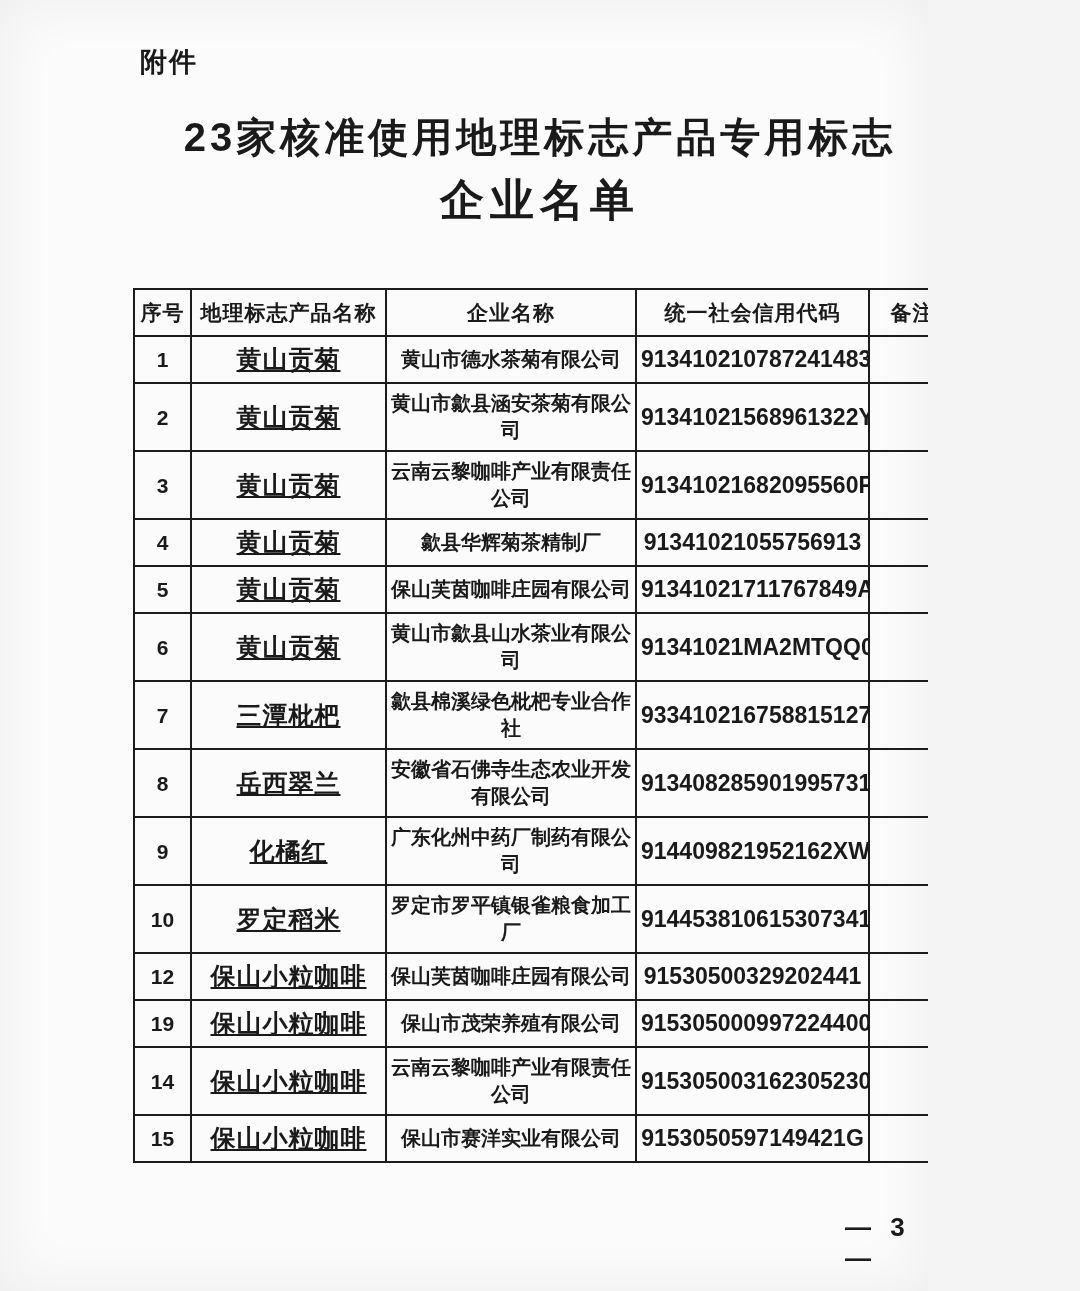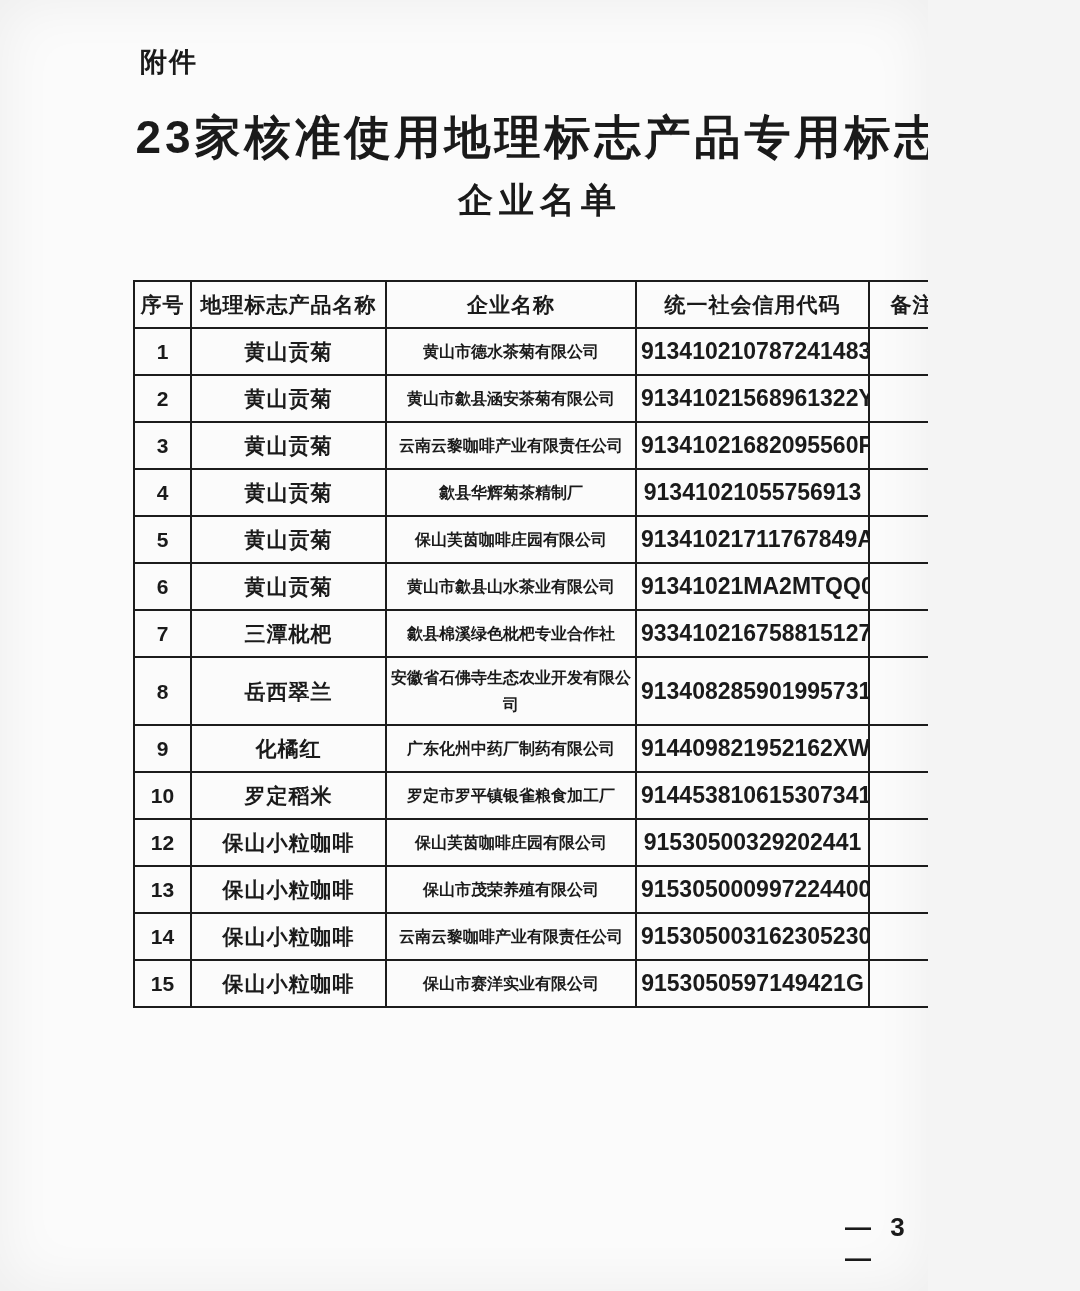--- a/index.html
+++ b/index.html
@@ -17,44 +17,44 @@
     overflow:hidden;
   }
   .attachment-label{
     position:absolute;top:44px;left:140px;
     font-size:27px;font-weight:700;letter-spacing:2px;
   }
   .doc-title{
     position:absolute;top:108px;left:0;width:1080px;
     text-align:center;font-weight:700;
   }
-  .doc-title .line1{font-size:46px;letter-spacing:4px;line-height:58px;}
-  .doc-title .line2{font-size:35px;letter-spacing:6px;line-height:60px;margin-top:4px;}
+  .doc-title .line1{font-size:40px;letter-spacing:4px;line-height:58px;}
+  .doc-title .line2{font-size:44px;letter-spacing:6px;line-height:60px;margin-top:4px;}
   table.companies{
-    position:absolute;top:280px;left:133px;
+    position:absolute;top:288px;left:133px;
     width:822px;
     border-collapse:collapse;
     table-layout:fixed;
   }
   table.companies th,
   table.companies td{
     border:2px solid #1c1c1c;
     font-weight:700;
     text-align:center;
     vertical-align:middle;
     padding:6px 4px;
     line-height:27px;
     height:33px; 
     overflow:hidden;
   }
   th.h-cell{font-size:21px;letter-spacing:1px;}
   td.c-no{font-size:21px;}
-  td.c-product{font-size:21px;letter-spacing:1px;}
+  td.c-product{font-size:25px;letter-spacing:1px;text-decoration:underline;}
   td.c-company{
-    font-size:16px;
+    font-size:20px;
     word-break:break-all;
     padding:6px 6px;
   }
   td.c-code{
     font-size:23px;
     font-weight:700;
     text-align:left;
     padding:6px 0 6px 8px;
     white-space:nowrap;
     overflow:hidden;
@@ -167,21 +167,21 @@
       <td class="c-remark"></td>
     </tr>
         <tr>
       <td class="c-no">12</td>
       <td class="c-product">保山小粒咖啡</td>
       <td class="c-company">保山芙茵咖啡庄园有限公司</td>
       <td class="c-code">91530500329202441</td>
       <td class="c-remark"></td>
     </tr>
         <tr>
-      <td class="c-no">13</td>
+      <td class="c-no">19</td>
       <td class="c-product">保山小粒咖啡</td>
       <td class="c-company">保山市茂荣养殖有限公司</td>
       <td class="c-code">915305000997224400</td>
       <td class="c-remark"></td>
     </tr>
         <tr>
       <td class="c-no">14</td>
       <td class="c-product">保山小粒咖啡</td>
       <td class="c-company">云南云黎咖啡产业有限责任公司</td>
       <td class="c-code">915305003162305230</td>

